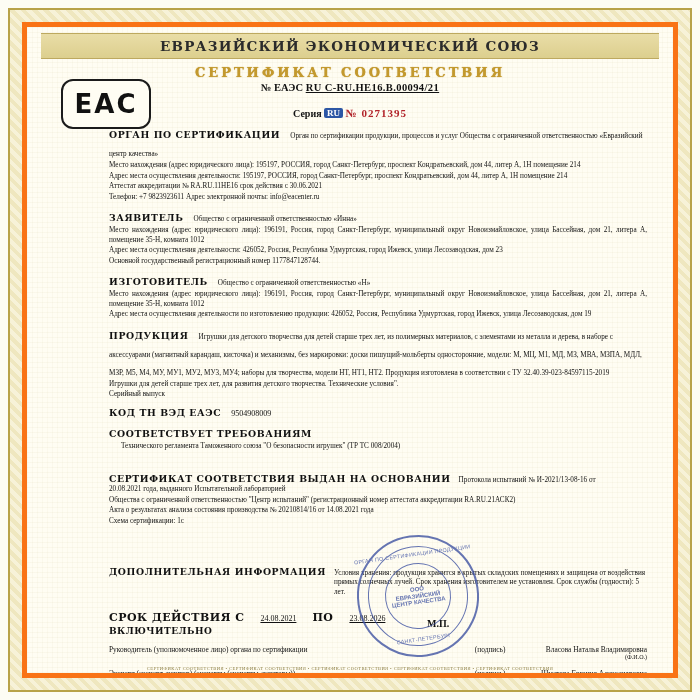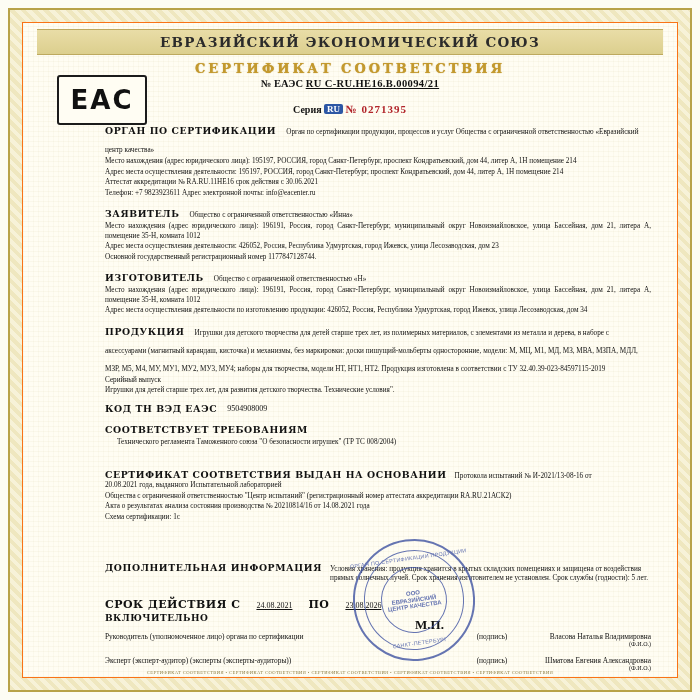--- a/index.html
+++ b/index.html
@@ -20,21 +20,21 @@
   .border-outer{
     position:absolute;inset:8px;
     border:2px solid #b8a24a;
     background:
       repeating-linear-gradient(45deg,#efe7bf 0 4px,#f7f2d8 4px 8px);
     box-sizing:border-box;
   }
   .border-inner{
     position:absolute;inset:22px;
     background:#fffdf3;
-    border:1px solid #f97316;
+    border:5px solid #f97316;
     box-sizing:border-box;
     overflow:hidden;
   }
   .guilloche{
     position:absolute;inset:0;
     background:
       repeating-linear-gradient(0deg, rgba(190,175,110,.07) 0 1px, transparent 1px 5px),
       repeating-linear-gradient(90deg, rgba(190,175,110,.06) 0 1px, transparent 1px 5px);
     pointer-events:none;
   }
@@ -98,21 +98,21 @@
     color:#b2252b;
     letter-spacing:1px;
     font-size:11px;
   }
   
   .eac{
     position:absolute;
     left:34px;top:52px;
     width:86px;height:46px;
     border:2px solid #1b1b1b;
-    border-radius:3px;
+    border-radius:12px;
     display:flex;align-items:center;justify-content:center;
     font-family:"DejaVu Sans", sans-serif;
     font-weight:bold;
     font-size:26px;
     letter-spacing:2px;
     background:#fffdf3;
   }
   
   .sec{margin-top:5px;}
   .sec-head{
@@ -129,37 +129,37 @@
     margin-top:1px;
   }
   .inline-body{
     font-size:7.2px;
     line-height:1.32;
     display:inline;
     padding-left:6px;
   }
   .indent{padding-left:56px;}
   .kod-row{
-    display:flex;align-items:center;gap:10px;margin-top:7px;
+    display:flex;align-items:flex-end;gap:10px;margin-top:7px;
   }
   .kod-val{font-size:8px;}
   .srok{
     display:flex;align-items:baseline;gap:6px;margin-top:14px;
   }
   .srok .label{
     font-family:"DejaVu Serif", serif;font-weight:bold;font-size:11px;letter-spacing:.5px;
   }
   .srok .date{font-size:8px;text-decoration:underline;padding:0 10px;}
   .vkl{font-family:"DejaVu Serif", serif;font-weight:bold;font-size:9px;letter-spacing:.5px;margin-top:2px;}
   .sign-rows{margin-top:8px;font-size:7.4px;line-height:1.5;}
   .sign-rows .rowf{display:flex;justify-content:space-between;}
   .sign-rows .lbl{width:300px;}
   .sign-rows .sig{width:120px;text-align:right;}
   .sign-rows .nm{width:150px;text-align:right;}
-  .mp{position:absolute;left:392px;bottom:44px;font-size:13px;font-weight:bold;}
+  .mp{position:absolute;left:400px;bottom:44px;font-size:10px;font-weight:bold;}
   
   .stamp{
     position:absolute;
     left:330px;bottom:16px;
     width:118px;height:118px;
     border-radius:50%;
     border:2px solid #3b4fa0;
     opacity:.78;
     transform:rotate(-8deg);
   }
@@ -233,28 +233,28 @@
         <span class="inline-body">Общество с ограниченной ответственностью «Инна»</span>
         <div class="sec-body">Место нахождения (адрес юридического лица): 196191, Россия, город Санкт-Петербург, муниципальный округ Новоизмайловское, улица Бассейная, дом 21, литера А, помещение 35-Н, комната 1012</div>
         <div class="sec-body">Адрес места осуществления деятельности: 426052, Россия, Республика Удмуртская, город Ижевск, улица Лесозаводская, дом 23</div>
         <div class="sec-body">Основной государственный регистрационный номер 1177847128744.</div>
       </div>
 
       <div class="sec indent">
         <span class="sec-head">ИЗГОТОВИТЕЛЬ</span>
         <span class="inline-body">Общество с ограниченной ответственностью «Н»</span>
         <div class="sec-body">Место нахождения (адрес юридического лица): 196191, Россия, город Санкт-Петербург, муниципальный округ Новоизмайловское, улица Бассейная, дом 21, литера А, помещение 35-Н, комната 1012</div>
-        <div class="sec-body">Адрес места осуществления деятельности по изготовлению продукции: 426052, Россия, Республика Удмуртская, город Ижевск, улица Лесозаводская, дом 34</div>
+        <div class="sec-body">Адрес места осуществления деятельности по изготовлению продукции: 426052, Россия, Республика Удмуртская, город Ижевск, улица Лесозаводская, дом 19</div>
       </div>
 
       <div class="sec indent">
         <span class="sec-head">ПРОДУКЦИЯ</span>
         <span class="inline-body">Игрушки для детского творчества для детей старше трех лет, из полимерных материалов, с элементами из металла и дерева, в наборе с аксессуарами (магнитный карандаш, кисточка) и механизмы, без маркировки: доски пишущий-мольберты односторонние, модели: М, МЦ, М1, МД, МЗ, МВА, МЗПА, МДЛ, МЗР, М5, М4, МУ, МУ1, МУ2, МУ3, МУ4; наборы для творчества, модели НТ, НТ1, НТ2. Продукция изготовлена в соответствии с ТУ 32.40.39-023-84597115-2019</span>
+        <div class="sec-body">Игрушки для детей старше трех лет, для развития детского творчества. Технические условия".</div>
         <div class="sec-body">Серийный выпуск</div>
-        <div class="sec-body">Игрушки для детей старше трех лет, для развития детского творчества. Технические условия".</div>
       </div>
 
       <div class="kod-row indent">
         <span class="sec-head">КОД ТН ВЭД ЕАЭС</span>
         <span class="kod-val">9504908009</span>
       </div>
 
       <div class="sec indent">
         <div class="sec-head">СООТВЕТСТВУЕТ ТРЕБОВАНИЯМ</div>
         <div class="sec-body" style="padding-left:12px">Технического регламента Таможенного союза "О безопасности игрушек" (ТР ТС 008/2004)</div>

